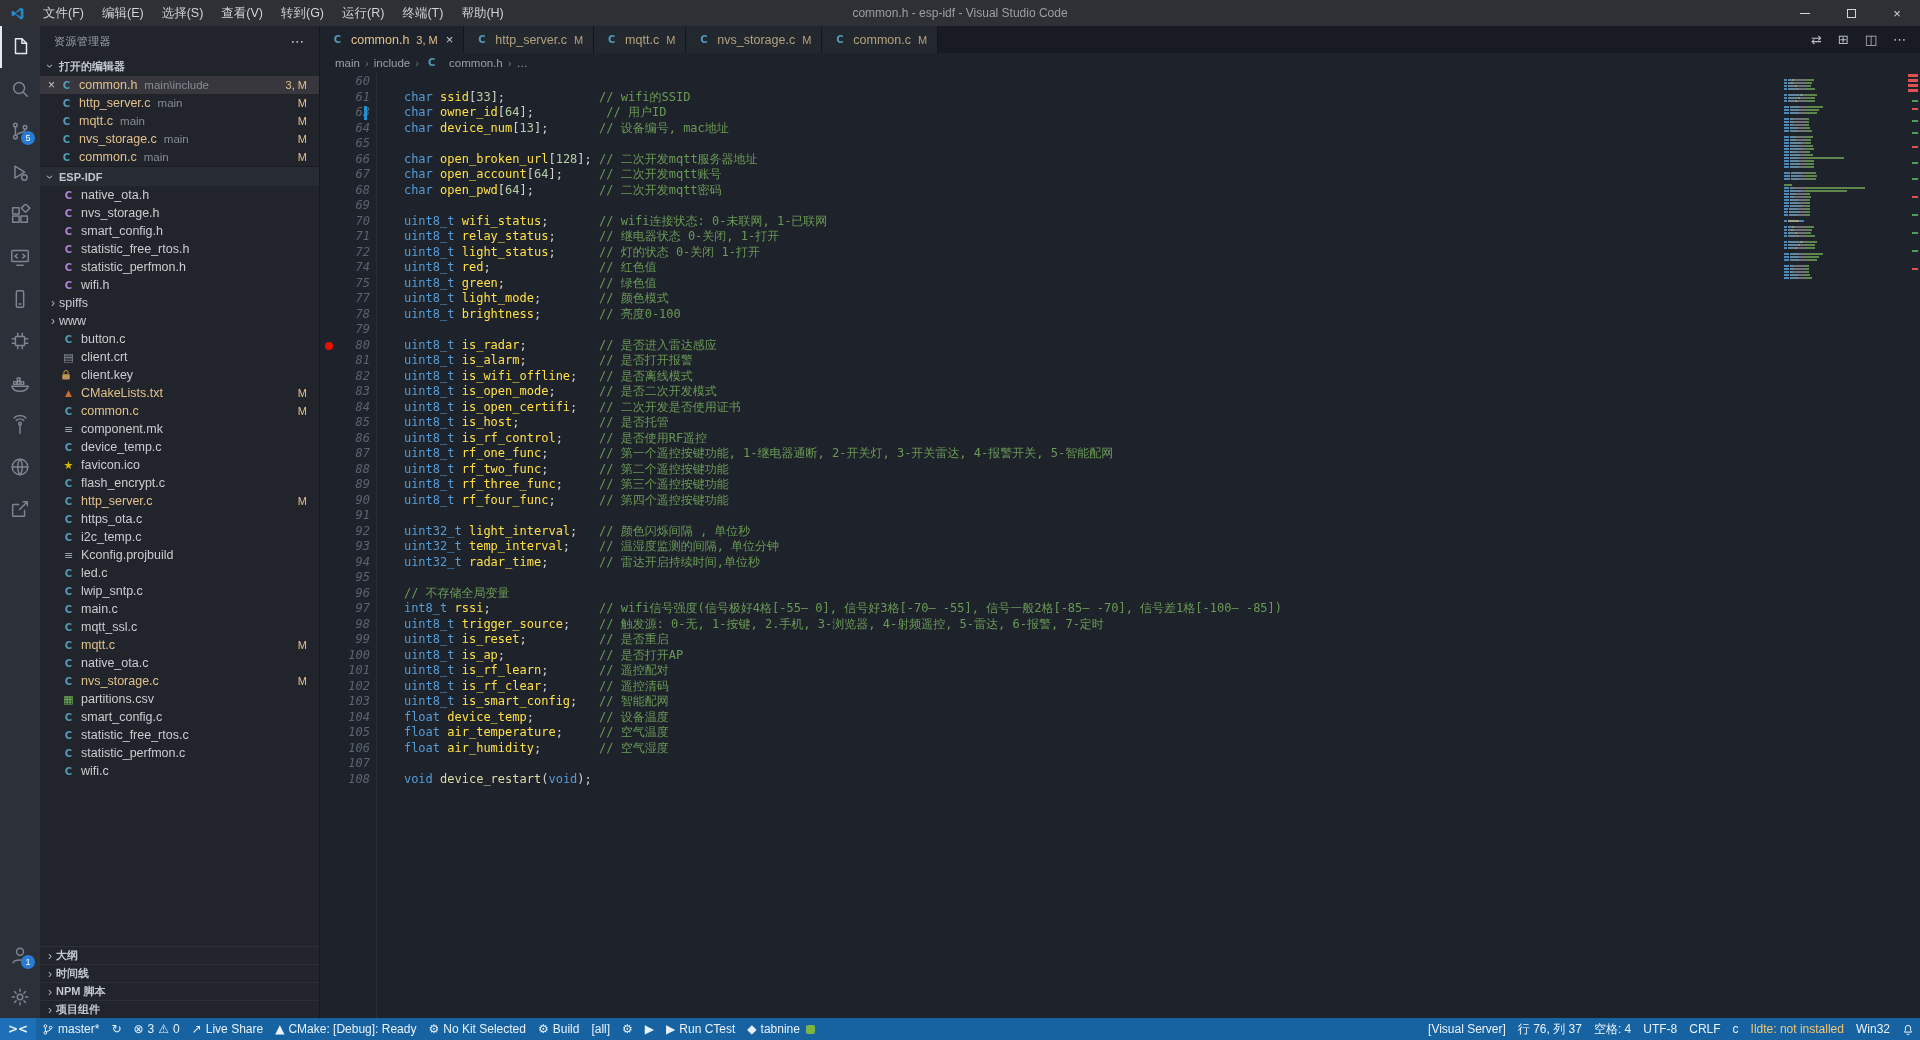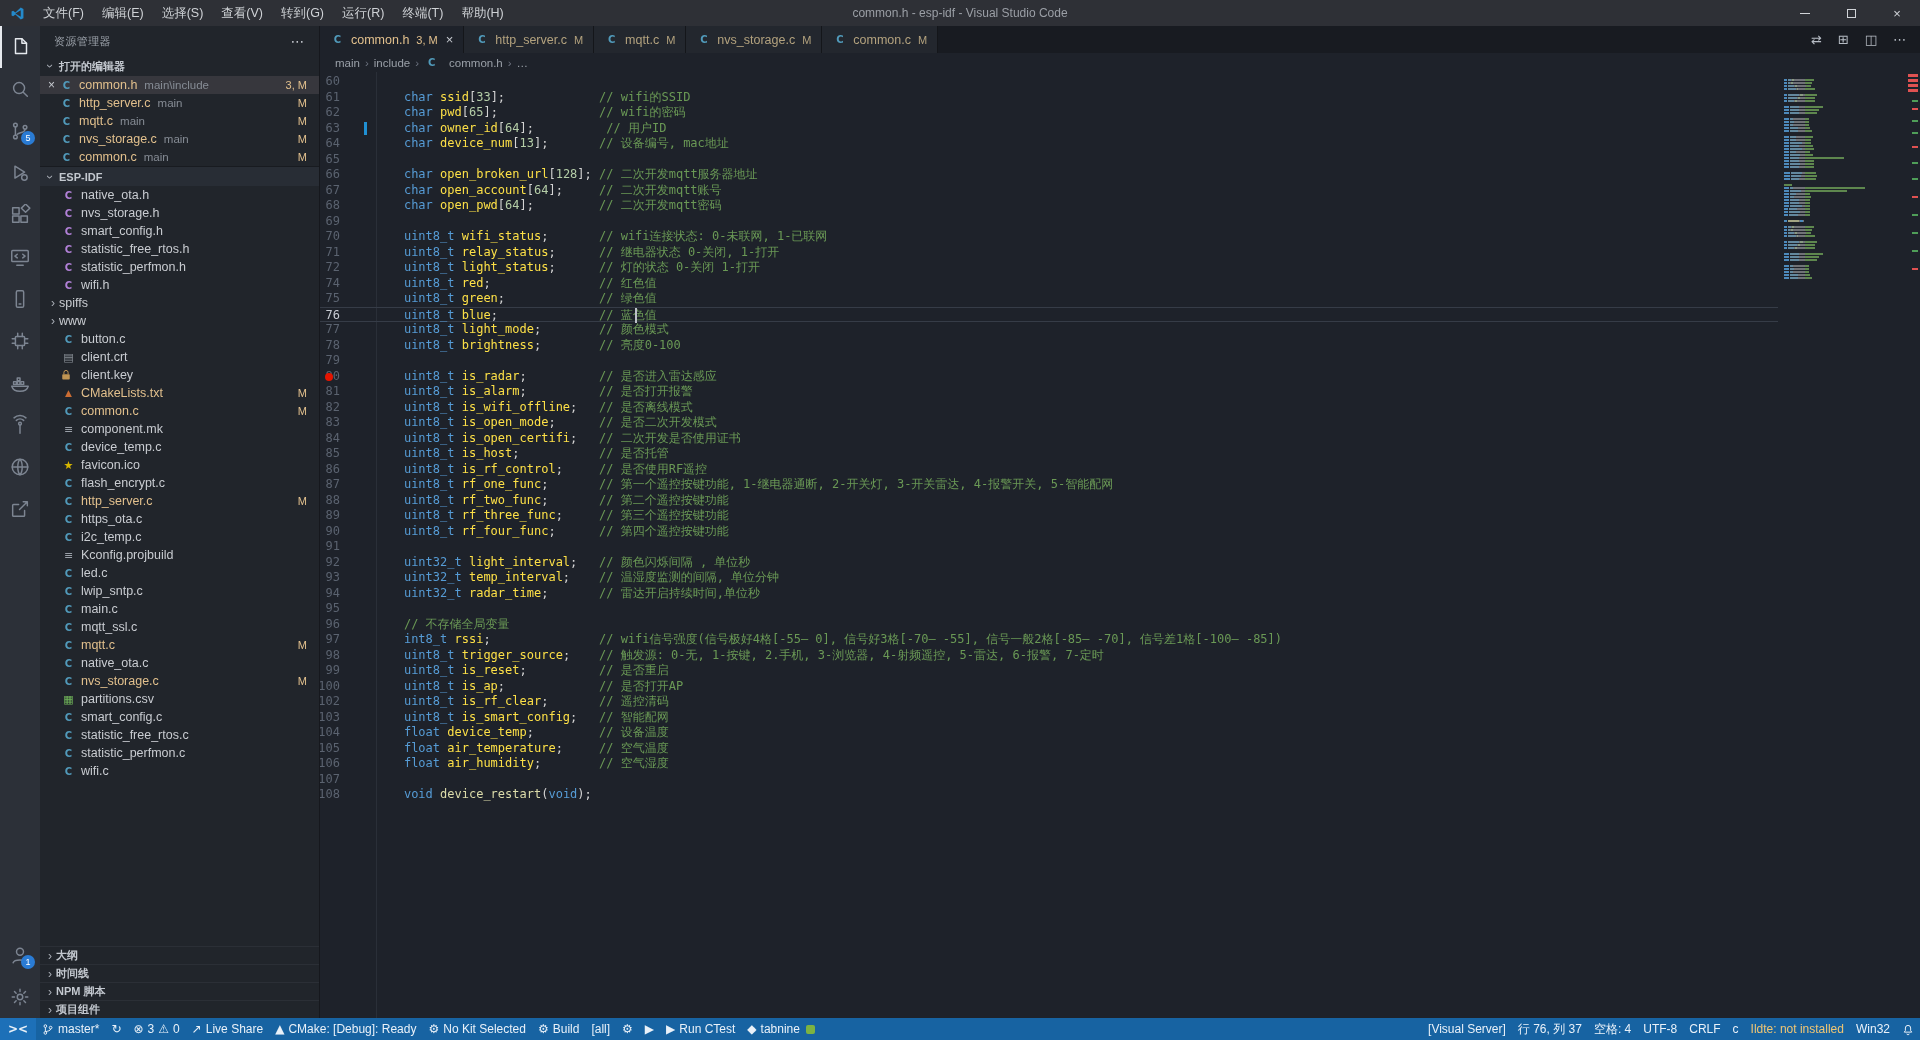--- a/index.html
+++ b/index.html
@@ -72,21 +72,21 @@
   .breadcrumb { height:19px; display:flex; align-items:center; gap:5px; font-size:11.5px; color:#9aa0a8; padding-left:15px; background:#1e222a; flex:none; }
   .bc-sep { color:#6d7380; }
 
   
   .editor { flex:1; display:flex; min-height:0; background:#1e222a; font-family:"DejaVu Sans Mono","Liberation Mono",monospace; font-size:12px; line-height:15.5px; }
   .code-scroll { flex:1; position:relative; overflow:hidden; padding-top:2px; }
   .guide { position:absolute; left:55.5px; top:0; bottom:0; width:1px; background:#2a2f38; }
   .line { display:flex; height:15.5px; white-space:pre; position:relative; }
   .line.current { border-top:1px solid #363c47; border-bottom:1px solid #363c47; }
   .gutter { width:55px; flex:none; position:relative; color:#5b6370; }
-  .gutter .num { position:absolute; right:35px; top:0; }
+  .gutter .num { position:absolute; right:5px; top:0;font-style:italic; }
   .line.current .num { color:#c8ccd4; }
   .bp { position:absolute; left:5px; top:4px; width:8px; height:8px; border-radius:50%; background:#e51400; }
   .gitmod { position:absolute; right:8px; top:1px; bottom:1px; width:3px; background:#2090d3; }
   .codepart { flex:1; position:relative; }
   .cursor { position:absolute; left:36ch; top:0; width:1.5px; height:15px; background:#bdc1c9; }
   .s-p { color:#d4d4d4; } .s-k { color:#569cd6; } .s-v { color:#fde047; }
   .s-n { color:#b5cea8; } .s-c { color:#6a9955; } .s-f { color:#dcdcaa; }
 
   .minimap { width:126px; flex:none; padding:4px 3px 0 3px; overflow:hidden; }
   .mrow { height:2px; margin-bottom:1px; display:flex; }
@@ -498,34 +498,32 @@
           <span class="fic fic-c">C</span>
           <span>common.h</span>
           <span class="bc-sep">›</span>
           <span>…</span>
         </div>
       <div class="editor">
         <div class="code-scroll" id="code">
           <div class="guide"></div>
         <div class="line"><div class="gutter"><span class="num">60</span></div><div class="codepart"></div></div>
             <div class="line"><div class="gutter"><span class="num">61</span></div><div class="codepart"><span class="s-p">    </span><span class="s-k">char</span><span class="s-p"> </span><span class="s-v">ssid</span><span class="s-p">[</span><span class="s-n">33</span><span class="s-p">];             </span><span class="s-c">// wifi的SSID</span></div></div>
-            <div class="line"><div class="gutter"><span class="num">62</span></div><div class="codepart"><span class="s-p">    </span><span class="s-k">char</span><span class="s-p"> </span><span class="s-v">pwd</span><span class="s-p">[</span><span class="s-n">65</span><span class="s-p">];              </span><span class="s-c">// wifi的密码</span></div></div>
             <div class="line"><div class="gutter"><span class="num">63</span><span class="gitmod"></span></div><div class="codepart"><span class="s-p">    </span><span class="s-k">char</span><span class="s-p"> </span><span class="s-v">owner_id</span><span class="s-p">[</span><span class="s-n">64</span><span class="s-p">];          </span><span class="s-c">// 用户ID</span></div></div>
             <div class="line"><div class="gutter"><span class="num">64</span></div><div class="codepart"><span class="s-p">    </span><span class="s-k">char</span><span class="s-p"> </span><span class="s-v">device_num</span><span class="s-p">[</span><span class="s-n">13</span><span class="s-p">];       </span><span class="s-c">// 设备编号, mac地址</span></div></div>
             <div class="line"><div class="gutter"><span class="num">65</span></div><div class="codepart"></div></div>
             <div class="line"><div class="gutter"><span class="num">66</span></div><div class="codepart"><span class="s-p">    </span><span class="s-k">char</span><span class="s-p"> </span><span class="s-v">open_broken_url</span><span class="s-p">[</span><span class="s-n">128</span><span class="s-p">]; </span><span class="s-c">// 二次开发mqtt服务器地址</span></div></div>
             <div class="line"><div class="gutter"><span class="num">67</span></div><div class="codepart"><span class="s-p">    </span><span class="s-k">char</span><span class="s-p"> </span><span class="s-v">open_account</span><span class="s-p">[</span><span class="s-n">64</span><span class="s-p">];     </span><span class="s-c">// 二次开发mqtt账号</span></div></div>
             <div class="line"><div class="gutter"><span class="num">68</span></div><div class="codepart"><span class="s-p">    </span><span class="s-k">char</span><span class="s-p"> </span><span class="s-v">open_pwd</span><span class="s-p">[</span><span class="s-n">64</span><span class="s-p">];         </span><span class="s-c">// 二次开发mqtt密码</span></div></div>
             <div class="line"><div class="gutter"><span class="num">69</span></div><div class="codepart"></div></div>
             <div class="line"><div class="gutter"><span class="num">70</span></div><div class="codepart"><span class="s-p">    </span><span class="s-k">uint8_t</span><span class="s-p"> </span><span class="s-v">wifi_status</span><span class="s-p">;       </span><span class="s-c">// wifi连接状态: 0-未联网, 1-已联网</span></div></div>
             <div class="line"><div class="gutter"><span class="num">71</span></div><div class="codepart"><span class="s-p">    </span><span class="s-k">uint8_t</span><span class="s-p"> </span><span class="s-v">relay_status</span><span class="s-p">;      </span><span class="s-c">// 继电器状态 0-关闭, 1-打开</span></div></div>
             <div class="line"><div class="gutter"><span class="num">72</span></div><div class="codepart"><span class="s-p">    </span><span class="s-k">uint8_t</span><span class="s-p"> </span><span class="s-v">light_status</span><span class="s-p">;      </span><span class="s-c">// 灯的状态 0-关闭 1-打开</span></div></div>
             <div class="line"><div class="gutter"><span class="num">74</span></div><div class="codepart"><span class="s-p">    </span><span class="s-k">uint8_t</span><span class="s-p"> </span><span class="s-v">red</span><span class="s-p">;               </span><span class="s-c">// 红色值</span></div></div>
             <div class="line"><div class="gutter"><span class="num">75</span></div><div class="codepart"><span class="s-p">    </span><span class="s-k">uint8_t</span><span class="s-p"> </span><span class="s-v">green</span><span class="s-p">;             </span><span class="s-c">// 绿色值</span></div></div>
-            <div class="line current"><div class="gutter"><span class="num">76</span></div><div class="codepart"><span class="s-p">    </span><span class="s-k">uint8_t</span><span class="s-p"> </span><span class="s-v">blue</span><span class="s-p">;              </span><span class="s-c">// 蓝色值</span><span class="cursor"></span></div></div>
             <div class="line"><div class="gutter"><span class="num">77</span></div><div class="codepart"><span class="s-p">    </span><span class="s-k">uint8_t</span><span class="s-p"> </span><span class="s-v">light_mode</span><span class="s-p">;        </span><span class="s-c">// 颜色模式</span></div></div>
             <div class="line"><div class="gutter"><span class="num">78</span></div><div class="codepart"><span class="s-p">    </span><span class="s-k">uint8_t</span><span class="s-p"> </span><span class="s-v">brightness</span><span class="s-p">;        </span><span class="s-c">// 亮度0-100</span></div></div>
             <div class="line"><div class="gutter"><span class="num">79</span></div><div class="codepart"></div></div>
             <div class="line"><div class="gutter"><span class="num">80</span><span class="bp"></span></div><div class="codepart"><span class="s-p">    </span><span class="s-k">uint8_t</span><span class="s-p"> </span><span class="s-v">is_radar</span><span class="s-p">;          </span><span class="s-c">// 是否进入雷达感应</span></div></div>
             <div class="line"><div class="gutter"><span class="num">81</span></div><div class="codepart"><span class="s-p">    </span><span class="s-k">uint8_t</span><span class="s-p"> </span><span class="s-v">is_alarm</span><span class="s-p">;          </span><span class="s-c">// 是否打开报警</span></div></div>
             <div class="line"><div class="gutter"><span class="num">82</span></div><div class="codepart"><span class="s-p">    </span><span class="s-k">uint8_t</span><span class="s-p"> </span><span class="s-v">is_wifi_offline</span><span class="s-p">;   </span><span class="s-c">// 是否离线模式</span></div></div>
             <div class="line"><div class="gutter"><span class="num">83</span></div><div class="codepart"><span class="s-p">    </span><span class="s-k">uint8_t</span><span class="s-p"> </span><span class="s-v">is_open_mode</span><span class="s-p">;      </span><span class="s-c">// 是否二次开发模式</span></div></div>
             <div class="line"><div class="gutter"><span class="num">84</span></div><div class="codepart"><span class="s-p">    </span><span class="s-k">uint8_t</span><span class="s-p"> </span><span class="s-v">is_open_certifi</span><span class="s-p">;   </span><span class="s-c">// 二次开发是否使用证书</span></div></div>
             <div class="line"><div class="gutter"><span class="num">85</span></div><div class="codepart"><span class="s-p">    </span><span class="s-k">uint8_t</span><span class="s-p"> </span><span class="s-v">is_host</span><span class="s-p">;           </span><span class="s-c">// 是否托管</span></div></div>
             <div class="line"><div class="gutter"><span class="num">86</span></div><div class="codepart"><span class="s-p">    </span><span class="s-k">uint8_t</span><span class="s-p"> </span><span class="s-v">is_rf_control</span><span class="s-p">;     </span><span class="s-c">// 是否使用RF遥控</span></div></div>
@@ -536,20 +534,21 @@
             <div class="line"><div class="gutter"><span class="num">91</span></div><div class="codepart"></div></div>
             <div class="line"><div class="gutter"><span class="num">92</span></div><div class="codepart"><span class="s-p">    </span><span class="s-k">uint32_t</span><span class="s-p"> </span><span class="s-v">light_interval</span><span class="s-p">;   </span><span class="s-c">// 颜色闪烁间隔 , 单位秒</span></div></div>
             <div class="line"><div class="gutter"><span class="num">93</span></div><div class="codepart"><span class="s-p">    </span><span class="s-k">uint32_t</span><span class="s-p"> </span><span class="s-v">temp_interval</span><span class="s-p">;    </span><span class="s-c">// 温湿度监测的间隔, 单位分钟</span></div></div>
             <div class="line"><div class="gutter"><span class="num">94</span></div><div class="codepart"><span class="s-p">    </span><span class="s-k">uint32_t</span><span class="s-p"> </span><span class="s-v">radar_time</span><span class="s-p">;       </span><span class="s-c">// 雷达开启持续时间,单位秒</span></div></div>
             <div class="line"><div class="gutter"><span class="num">95</span></div><div class="codepart"></div></div>
             <div class="line"><div class="gutter"><span class="num">96</span></div><div class="codepart"><span class="s-p">    </span><span class="s-c">// 不存储全局变量</span></div></div>
             <div class="line"><div class="gutter"><span class="num">97</span></div><div class="codepart"><span class="s-p">    </span><span class="s-k">int8_t</span><span class="s-p"> </span><span class="s-v">rssi</span><span class="s-p">;               </span><span class="s-c">// wifi信号强度(信号极好4格[-55— 0], 信号好3格[-70— -55], 信号一般2格[-85— -70], 信号差1格[-100— -85])</span></div></div>
             <div class="line"><div class="gutter"><span class="num">98</span></div><div class="codepart"><span class="s-p">    </span><span class="s-k">uint8_t</span><span class="s-p"> </span><span class="s-v">trigger_source</span><span class="s-p">;    </span><span class="s-c">// 触发源: 0-无, 1-按键, 2.手机, 3-浏览器, 4-射频遥控, 5-雷达, 6-报警, 7-定时</span></div></div>
             <div class="line"><div class="gutter"><span class="num">99</span></div><div class="codepart"><span class="s-p">    </span><span class="s-k">uint8_t</span><span class="s-p"> </span><span class="s-v">is_reset</span><span class="s-p">;          </span><span class="s-c">// 是否重启</span></div></div>
             <div class="line"><div class="gutter"><span class="num">100</span></div><div class="codepart"><span class="s-p">    </span><span class="s-k">uint8_t</span><span class="s-p"> </span><span class="s-v">is_ap</span><span class="s-p">;             </span><span class="s-c">// 是否打开AP</span></div></div>
+            <div class="line"><div class="gutter"><span class="num">101</span></div><div class="codepart"><span class="s-p">    </span><span class="s-k">uint8_t</span><span class="s-p"> </span><span class="s-v">is_rf_learn</span><span class="s-p">;       </span><span class="s-c">// 遥控配对</span></div></div>
             <div class="line"><div class="gutter"><span class="num">102</span></div><div class="codepart"><span class="s-p">    </span><span class="s-k">uint8_t</span><span class="s-p"> </span><span class="s-v">is_rf_clear</span><span class="s-p">;       </span><span class="s-c">// 遥控清码</span></div></div>
             <div class="line"><div class="gutter"><span class="num">103</span></div><div class="codepart"><span class="s-p">    </span><span class="s-k">uint8_t</span><span class="s-p"> </span><span class="s-v">is_smart_config</span><span class="s-p">;   </span><span class="s-c">// 智能配网</span></div></div>
             <div class="line"><div class="gutter"><span class="num">104</span></div><div class="codepart"><span class="s-p">    </span><span class="s-k">float</span><span class="s-p"> </span><span class="s-v">device_temp</span><span class="s-p">;         </span><span class="s-c">// 设备温度</span></div></div>
             <div class="line"><div class="gutter"><span class="num">105</span></div><div class="codepart"><span class="s-p">    </span><span class="s-k">float</span><span class="s-p"> </span><span class="s-v">air_temperature</span><span class="s-p">;     </span><span class="s-c">// 空气温度</span></div></div>
             <div class="line"><div class="gutter"><span class="num">106</span></div><div class="codepart"><span class="s-p">    </span><span class="s-k">float</span><span class="s-p"> </span><span class="s-v">air_humidity</span><span class="s-p">;        </span><span class="s-c">// 空气湿度</span></div></div>
             <div class="line"><div class="gutter"><span class="num">107</span></div><div class="codepart"></div></div>
             <div class="line"><div class="gutter"><span class="num">108</span></div><div class="codepart"><span class="s-p">    </span><span class="s-k">void</span><span class="s-p"> </span><span class="s-f">device_restart</span><span class="s-p">(</span><span class="s-k">void</span><span class="s-p">);</span></div></div>
           </div>
         <div class="minimap" id="minimap">
             <div class="mrow"></div>

